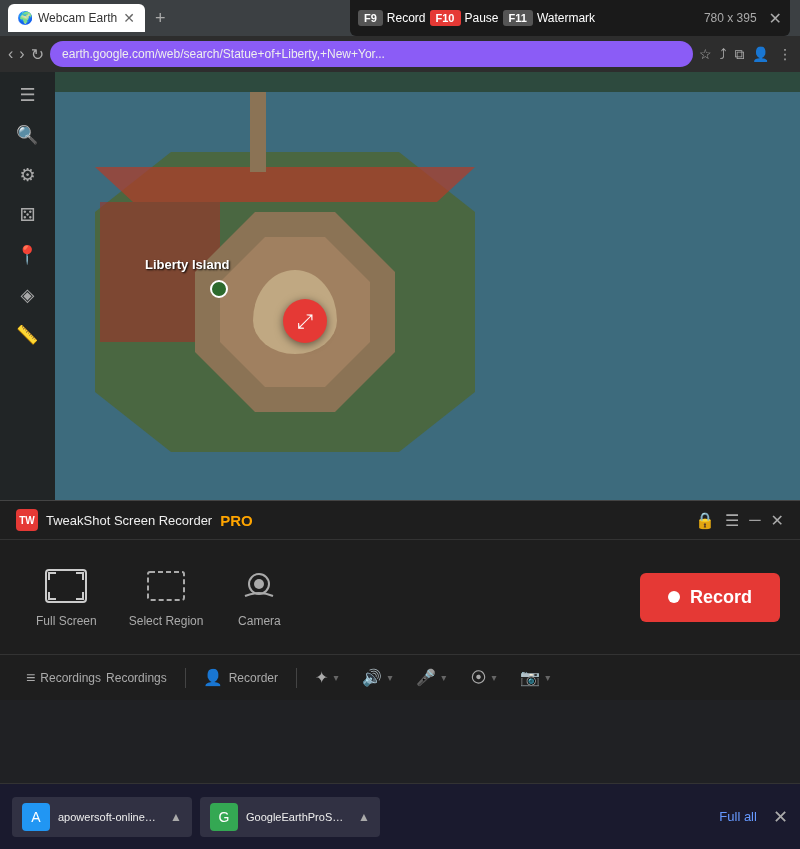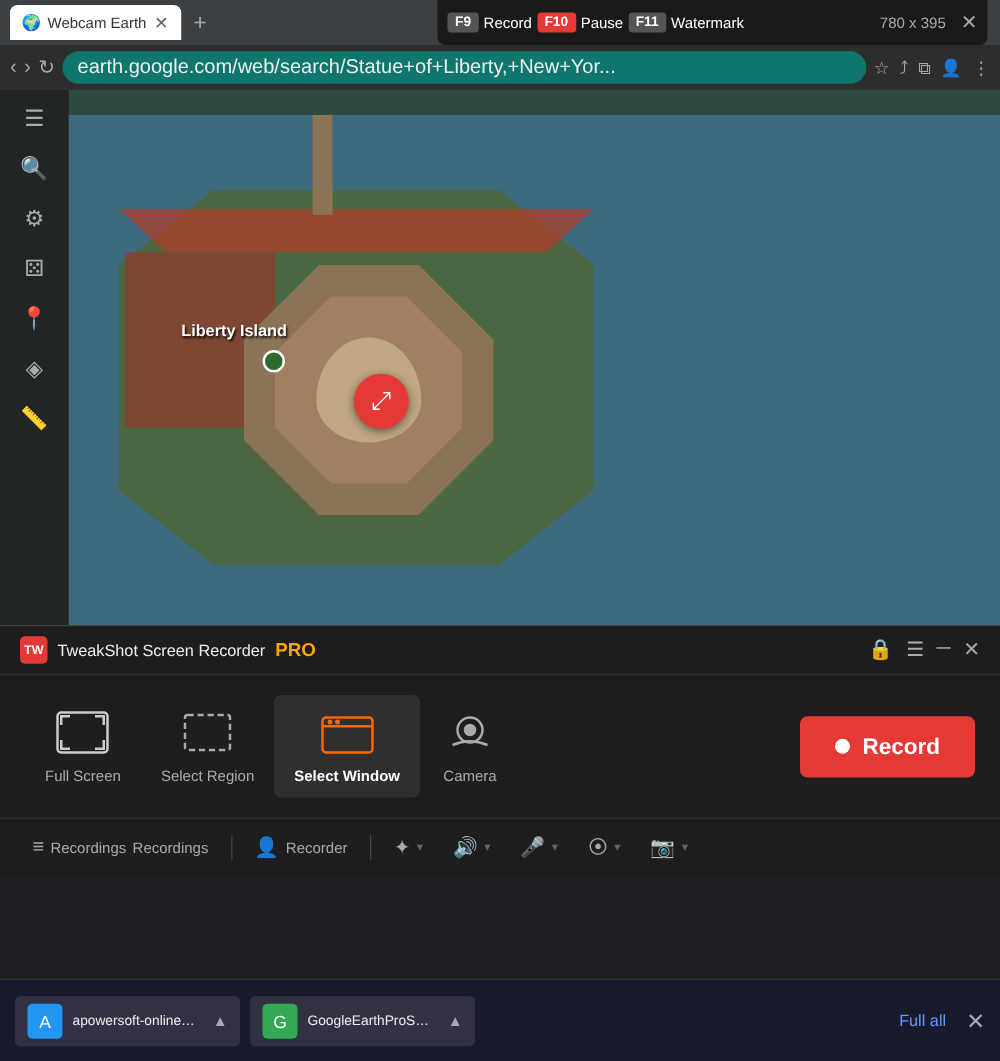--- a/index.html
+++ b/index.html
@@ -101,26 +101,26 @@
       padding: 0 8px;
       gap: 6px;
     }
     .nav-btn {
       color: #aaa;
       font-size: 16px;
       cursor: pointer;
     }
     .url-input {
       flex: 1;
-      background: #0f766e;
+      background: #8b5cf6;
       border: none;
       border-radius: 20px;
       padding: 4px 12px;
       color: #eee;
-      font-size: 16px;
+      font-size: 12px;
       height: 26px;
     }
     .toolbar-icons {
       display: flex;
       gap: 8px;
       color: #aaa;
       font-size: 14px;
     }
 
     
@@ -618,31 +618,20 @@
 
     <div class="mode-btn">
       <div class="mode-icon">
         <svg width="44" height="36" viewBox="0 0 44 36">
           <rect x="4" y="4" width="36" height="28" rx="2" fill="none" stroke="#aaa" stroke-width="2" stroke-dasharray="5,3"></rect>
         </svg>
       </div>
       <span class="mode-label">Select Region</span>
     </div>
 
-    <div class="mode-btn active">
-      <div class="mode-icon">
-        <svg width="44" height="36" viewBox="0 0 44 36">
-          <rect x="2" y="6" width="40" height="28" rx="3" fill="none" stroke="#ff6600" stroke-width="2"></rect>
-          <line x1="2" y1="13" x2="42" y2="13" stroke="#ff6600" stroke-width="2"></line>
-          <circle cx="8" cy="9.5" r="2" fill="#ff6600"></circle>
-          <circle cx="14" cy="9.5" r="2" fill="#ff6600"></circle>
-        </svg>
-      </div>
-      <span class="mode-label">Select Window</span>
-    </div>
 
     <div class="mode-btn">
       <div class="mode-icon">
         <svg width="44" height="36" viewBox="0 0 44 36">
           <circle cx="22" cy="16" r="10" fill="none" stroke="#aaa" stroke-width="2"></circle>
           <circle cx="22" cy="16" r="5" fill="#aaa"></circle>
           <path d="M8 28 Q22 22 36 28" fill="none" stroke="#aaa" stroke-width="2"></path>
         </svg>
       </div>
       <span class="mode-label">Camera</span>

